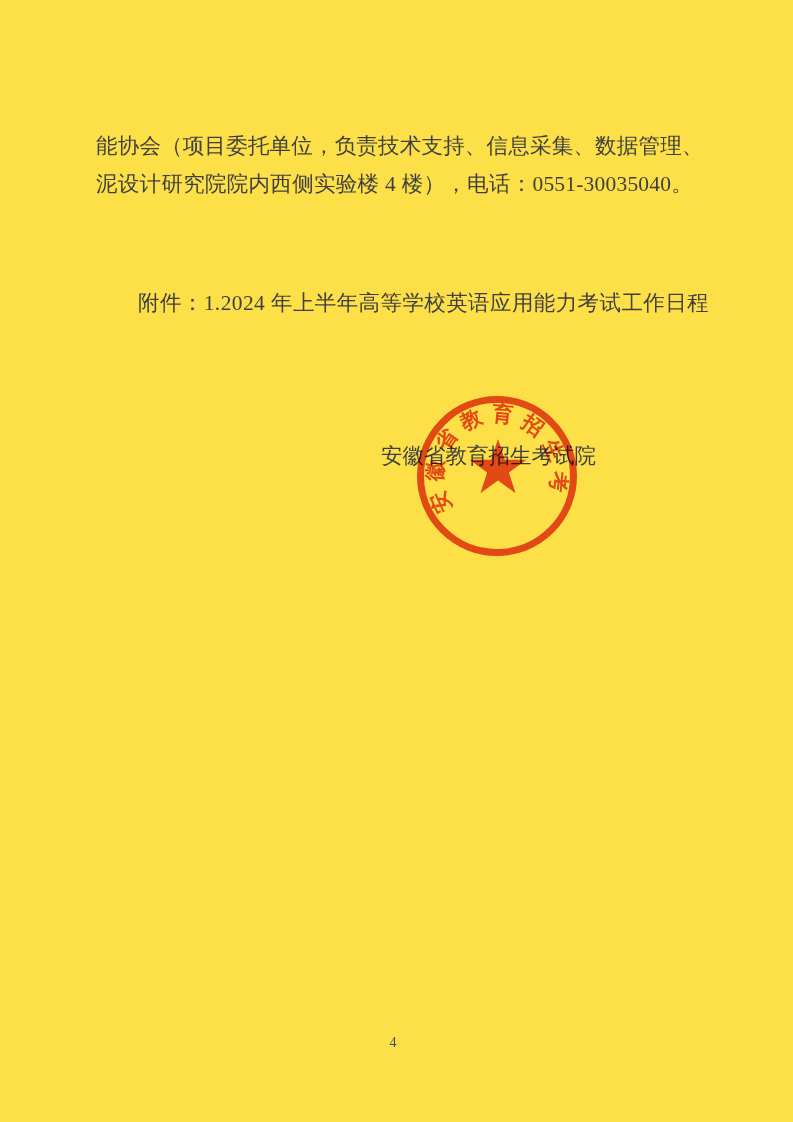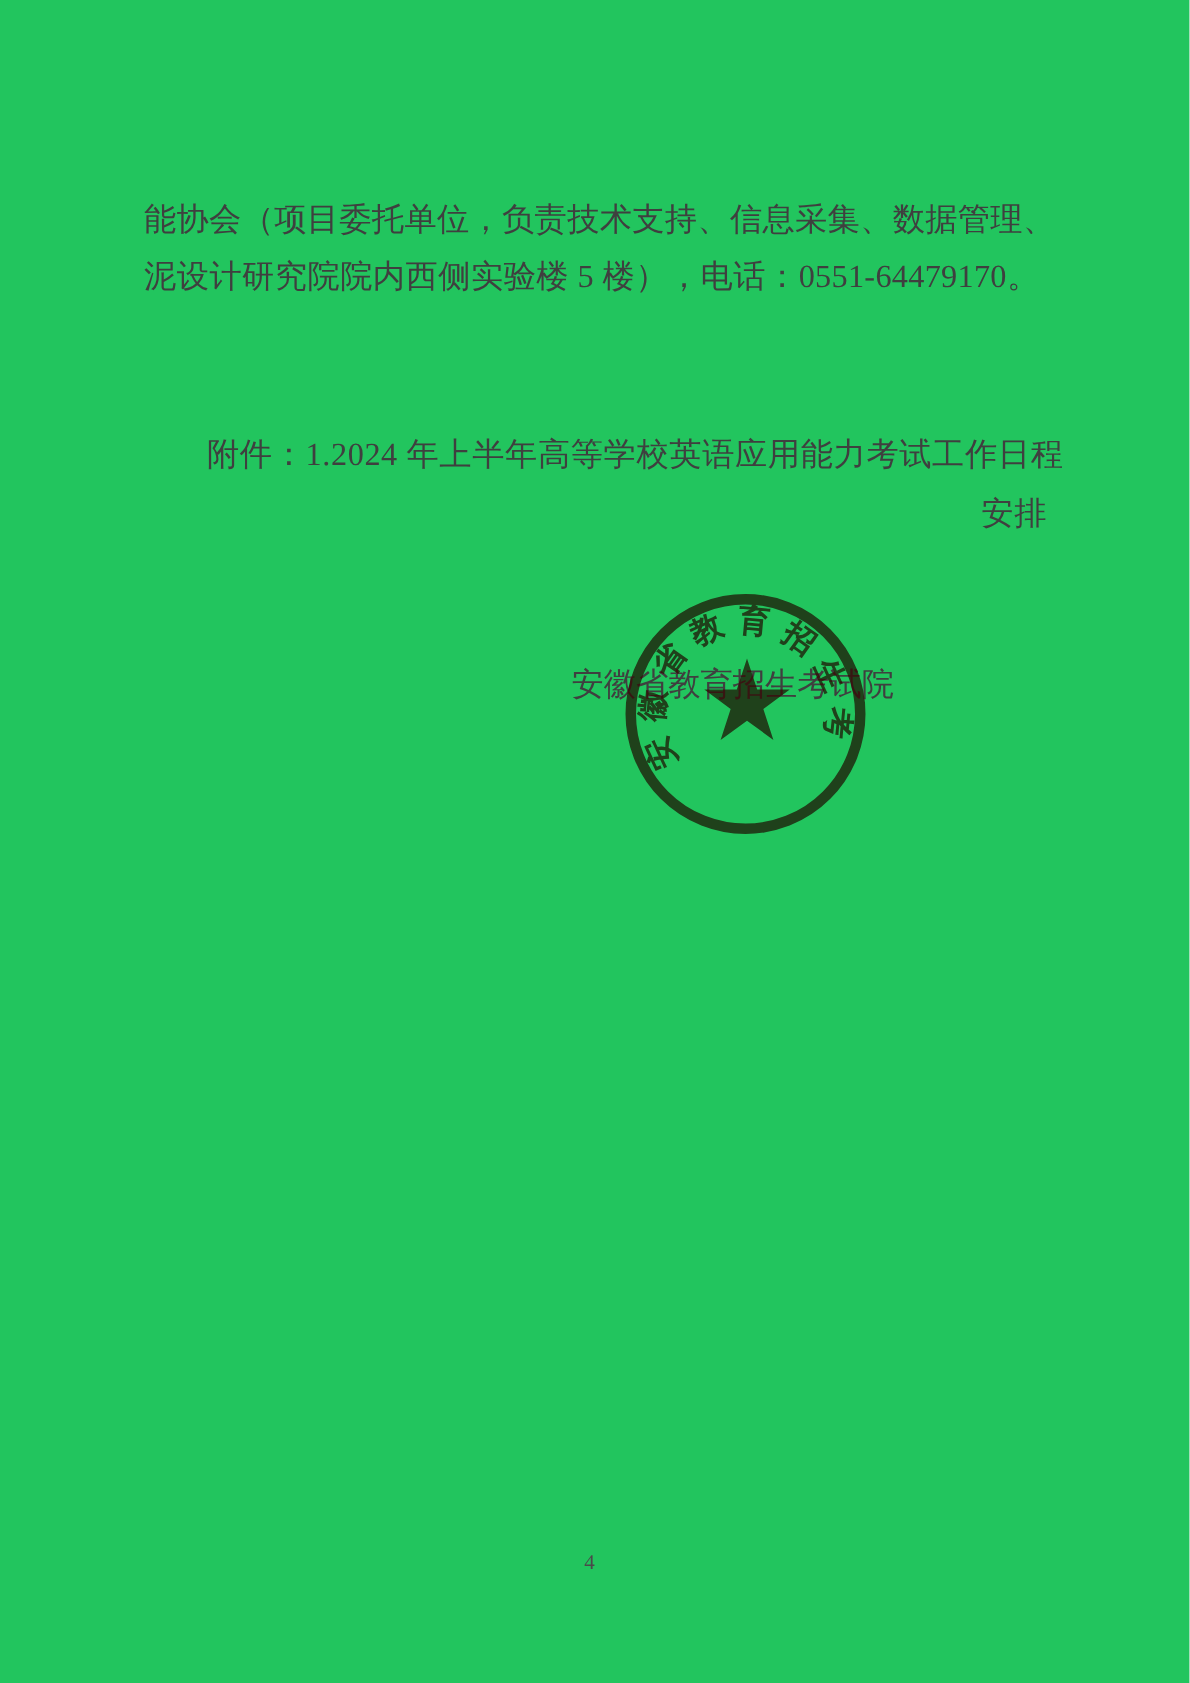--- a/index.html
+++ b/index.html
@@ -5,21 +5,21 @@
   html, body {
     margin: 0;
     padding: 0;
     background: #e8e8e8;
   }
   .page {
     position: relative;
     width: 793px;
     height: 1122px;
     margin: 0 auto;
-    background: #22c55e;
+    background: #fde047;
     overflow: hidden;
     font-family: "Liberation Serif", "DejaVu Serif", serif;
     color: #3f3f3f;
   }
   
   .body-paragraph {
     position: absolute;
     left: 96px;
     top: 127px;
     width: 597px;
@@ -35,21 +35,20 @@
   }
   
   .attachments {
     position: absolute;
     left: 138px;
     top: 284px;
     width: 560px;
     font-size: 21.5px;
     line-height: 38.5px;
     letter-spacing: 0.4px;
-    text-align: right;
   }
   .attachment-first-line { white-space: nowrap; }
   .attachment-cont { padding-left: 59px; white-space: nowrap; }
   
   .signature {
     position: absolute;
     left: 381px;
     top: 441px;
     font-size: 21.5px;
     letter-spacing: 0;
@@ -90,26 +89,25 @@
     font-family: "Liberation Serif", "DejaVu Serif", serif;
   }
 </style>
 </head>
 <body>
 
 <div class="page">
 
   <div class="body-paragraph">
     <div class="body-line">能协会（项目委托单位，负责技术支持、信息采集、数据管理、</div>
-    <div class="body-line">泥设计研究院院内西侧实验楼 5 楼），电话：0551-64479170。</div>
+    <div class="body-line">泥设计研究院院内西侧实验楼 4 楼），电话：0551-30035040。</div>
   </div>
 
   <div class="attachments">
     <div class="attachment-first-line"><span>附件：</span><span>1.2024 年上半年高等学校英语应用能力考试工作日程</span></div>
-    <div class="attachment-cont">安排</div>
   </div>
 
   <div class="signature">安徽省教育招生考试院</div>
 
 
   <svg class="seal" viewBox="0 0 190 190" xmlns="http://www.w3.org/2000/svg">
     <defs>
       <path id="sealArc" d="M 45.85 129.4 A 60 60 0 1 1 144.15 129.4" fill="none"></path>
     </defs>
 

